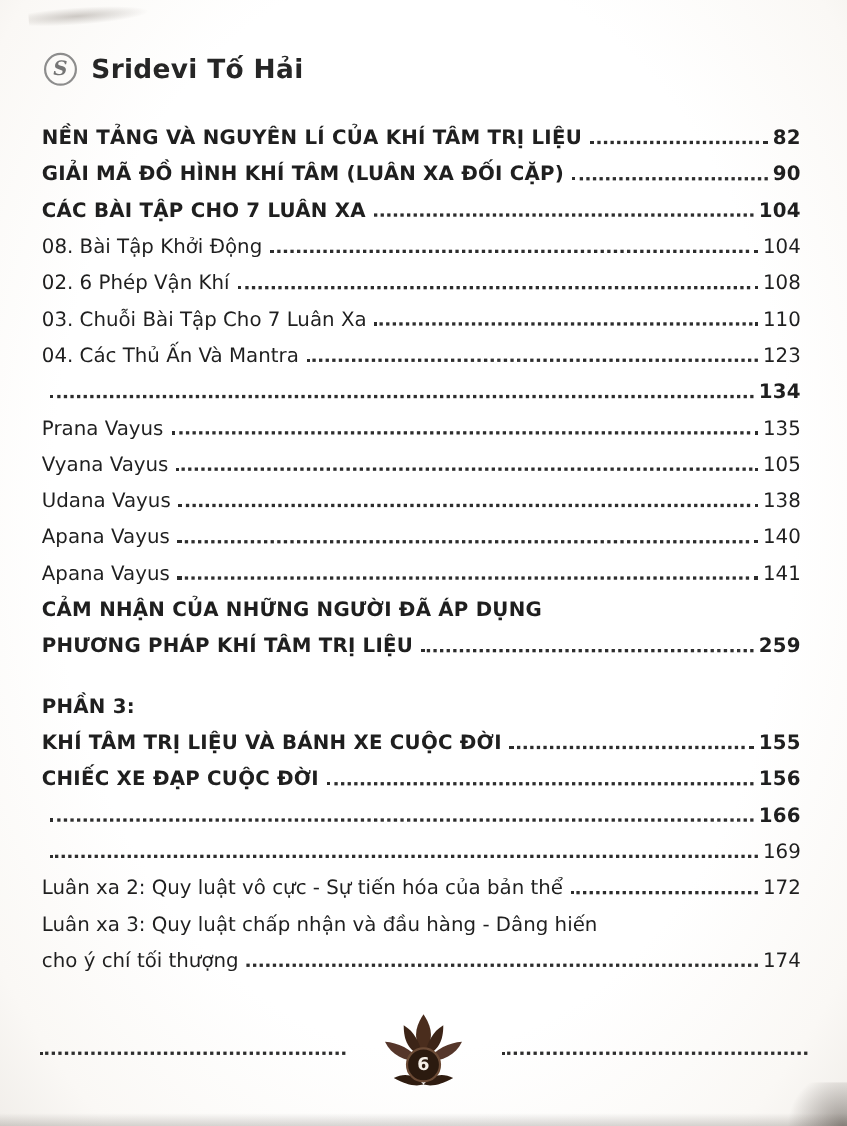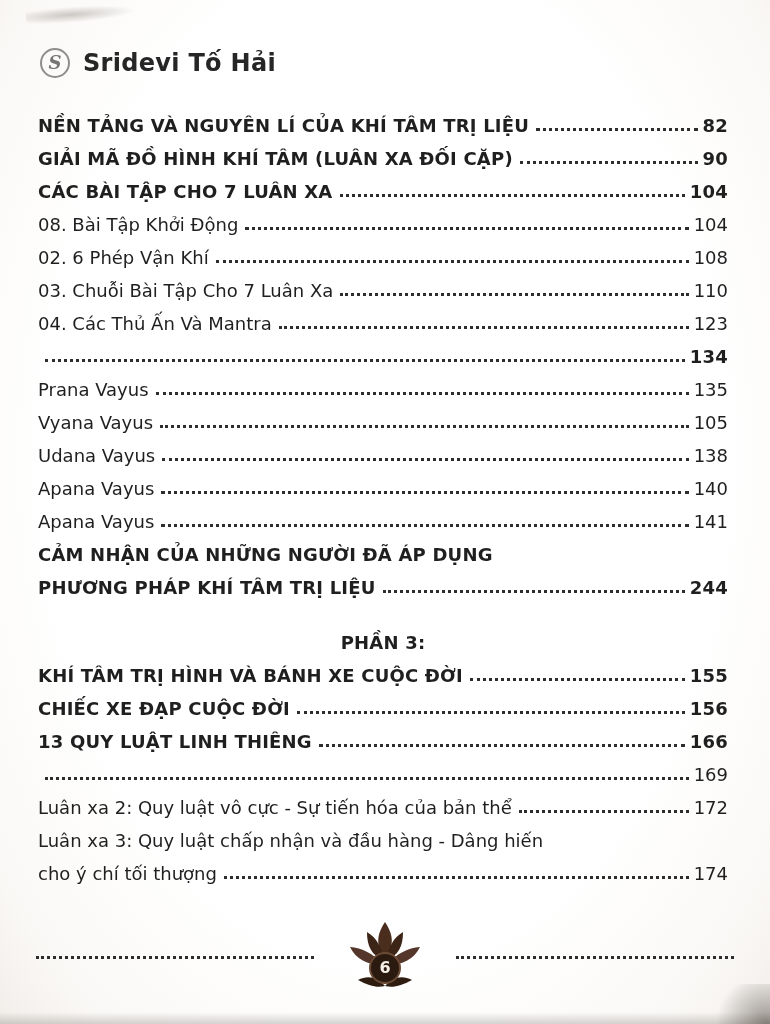--- a/index.html
+++ b/index.html
@@ -51,21 +51,21 @@
   .toc{
     margin:26px 42px 0 38px;
   }
   .toc-row{
     display:flex;align-items:flex-end;
     height:33px;
     font-size:18px;
     white-space:nowrap;
   }
   .toc-row.bold{font-weight:700;letter-spacing:.2px;}
-  .toc-row.gap{margin-top:22px;justify-content:center;}
+  .toc-row.gap{margin-top:22px;}
   .toc-label{flex:0 0 auto;line-height:1.2;}
   .leader{
     flex:1 1 auto;height:0;
     border-bottom:3px dotted #2d2d2d;
     margin:0 3px 6px 7px;
     min-width:10px;
   }
   .toc-page{flex:0 0 auto;text-align:center;line-height:1.2;padding-left:2px;}
   
   .footer{
@@ -181,42 +181,41 @@
     </div>
 
     <div class="toc-row bold">
       <span class="toc-label">CẢM NHẬN CỦA NHỮNG NGƯỜI ĐÃ ÁP DỤNG</span>
 
     </div>
 
     <div class="toc-row bold">
       <span class="toc-label">PHƯƠNG PHÁP KHÍ TÂM TRỊ LIỆU</span>
       <span class="leader"></span>
-      <span class="toc-page">244</span>
+      <span class="toc-page">259</span>
     </div>
 
     <div class="toc-row bold gap">
       <span class="toc-label">PHẦN 3:</span>
 
     </div>
 
     <div class="toc-row bold">
-      <span class="toc-label">KHÍ TÂM TRỊ HÌNH VÀ BÁNH XE CUỘC ĐỜI</span>
+      <span class="toc-label">KHÍ TÂM TRỊ LIỆU VÀ BÁNH XE CUỘC ĐỜI</span>
       <span class="leader"></span>
       <span class="toc-page">155</span>
     </div>
 
     <div class="toc-row bold">
       <span class="toc-label">CHIẾC XE ĐẠP CUỘC ĐỜI</span>
       <span class="leader"></span>
       <span class="toc-page">156</span>
     </div>
 
     <div class="toc-row bold">
-      <span class="toc-label">13 QUY LUẬT LINH THIÊNG</span>
       <span class="leader"></span>
       <span class="toc-page">166</span>
     </div>
 
     <div class="toc-row">
       <span class="leader"></span>
       <span class="toc-page">169</span>
     </div>
 
     <div class="toc-row">

